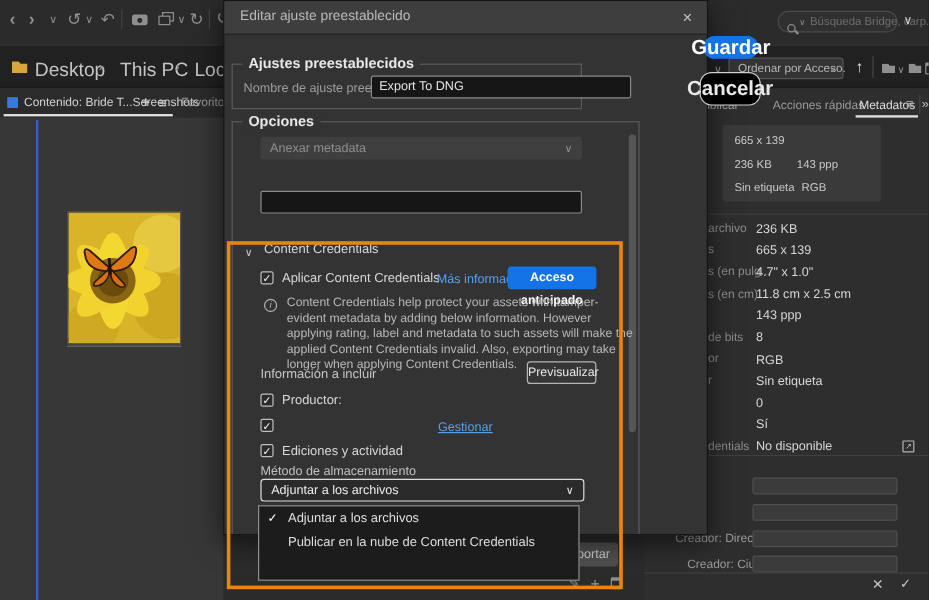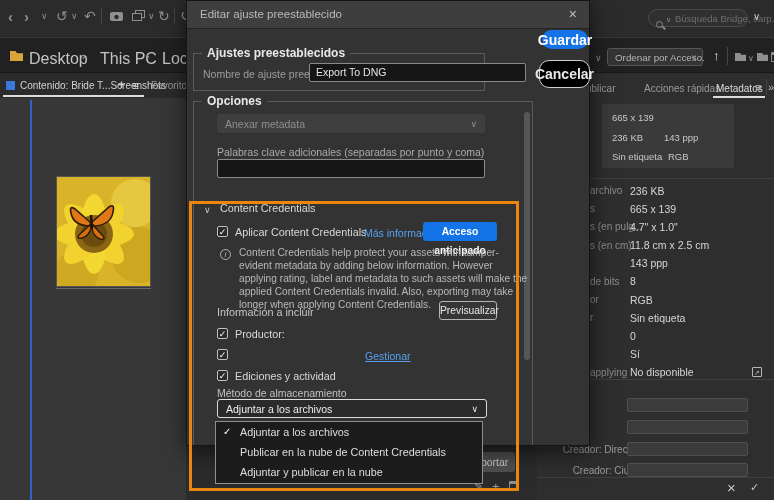--- a/index.html
+++ b/index.html
@@ -42,21 +42,21 @@
 
   
   #dialog { background:#333333; border:1px solid #151515; box-shadow:0 6px 22px rgba(0,0,0,.6); }
   #dlg-titlebar { background:#3e3e3e; border-bottom:1px solid #222; }
   .group { border:1px solid #5a5a5a; position:absolute; }
   .legend { position:absolute; top:-8px; left:8px; background:#333333; padding:0 5px; font-size:12px; font-weight:bold; color:#e8e8e8; white-space:nowrap; }
   .fieldlabel { font-size:10.5px; color:#9d9d9d; white-space:nowrap; }
   .textinput { background:#161616; border:1px solid #8a8a8a; border-radius:2px; color:#e4e4e4; font-size:10.5px; padding:2px 6px; }
   .select { border-radius:3px; font-size:10.5px; padding:2px 8px; position:absolute; display:flex; align-items:center; }
   .select .chev { margin-left:auto; font-size:9px; }
-  .pill { border-radius:10px; font-size:14px; font-weight:bold; text-align:center; position:absolute; display:flex; align-items:center; justify-content:center; cursor:pointer; }
+  .pill { border-radius:10px; font-size:17px; font-weight:bold; text-align:center; position:absolute; display:flex; align-items:center; justify-content:center; cursor:pointer;margin-left:44px; }
   .cb { width:11px; height:11px; background:#2b2b2b; border:1px solid #c0c0c0; border-radius:2px; color:#fff; font-size:9px; line-height:10px; text-align:center; position:absolute; }
   .cclabel { font-size:10.8px; color:#d8d8d8; white-space:nowrap; }
   .link { color:#57a0ee; font-size:10.5px; white-space:nowrap; cursor:pointer; }
   .infoi { width:11px; height:11px; border:1px solid #b0b0b0; border-radius:50%; color:#b0b0b0; font-size:8px; font-style:italic; text-align:center; line-height:10px; }
   #ccpara { width:292px; font-size:10.2px; line-height:13px; color:#b8b8b8; }
   #popup { background:#1c1c1c; border:1px solid #8f8f8f; }
   .popitem { height:20px; position:relative; color:#dedede; font-size:10.8px; }
   .popitem span.lbl { position:absolute; left:24px; top:4px; white-space:nowrap; }
   #scrollbar { width:6px; background:#565656; border-radius:3px; }
 
@@ -203,21 +203,21 @@
         </div>
       <div class="mrow">
           <span class="mlabel"></span>
           <span class="mvalue">0</span>
         </div>
       <div class="mrow">
           <span class="mlabel"></span>
           <span class="mvalue">Sí</span>
         </div>
       <div class="mrow">
-        <span class="mlabel">applying</span>
+        <span class="mlabel">dentials</span>
         <span class="mvalue">No disponible</span>
         <div class="extlink abs" style="right:12px;top:3px"><span>↗</span></div>
       </div>
     </div>
     <div class="hline abs" style="left:0;top:305px;width:237px"></div>
 
     <div class="abs" style="left:0;top:318px;width:237px">
       <div class="abs" style="top:6px;width:237px;height:16px">
         <span class="flabel" style="top:2px"></span>
         <div class="fbox"></div>
@@ -261,21 +261,20 @@
     <div class="pill" style="left:352px;top:59px;width:51px;height:28px;background:#000000;border:1px solid #cfcfcf;color:#e8e8e8">Cancelar</div>
 
     <div class="group" style="left:6px;top:100px;width:340px;height:344px;border-bottom:none">
       <span class="legend">Opciones</span>
 
       <div class="select" style="left:23px;top:12px;width:268px;height:19px;background:#3f3f3f;color:#8e8e8e">
         <span>Anexar metadata</span>
         <span class="chev">∨</span>
       </div>
 
-      <span class="fieldlabel abs" style="left:23px;top:44px;color:#aaa">Palabras clave adicionales (separadas por punto y coma)</span>
       <div class="textinput abs" style="left:23px;top:57px;width:268px;height:19px"></div>
 
       <div id="scrollbar" class="abs" style="left:330px;top:10px;height:248px"></div>
 
       <span class="abs" style="left:10px;top:103px;color:#c9c9c9;font-size:9px">∨</span>
       <span class="cclabel abs" style="left:26px;top:100px">Content Credentials</span>
 
       <div class="cb" style="left:23px;top:124px"><span>✓</span></div>
       <span class="cclabel abs" style="left:41px;top:124px">Aplicar Content Credentials</span>
       <span class="link abs" style="left:170px;top:125px">Más información</span>
@@ -305,20 +304,17 @@
   </div>
 
   <div id="popup" class="abs" style="left:215px;top:421px;width:268px;height:63px;z-index:20">
     <div class="popitem">
       <span class="abs" style="left:7px;top:4px;color:#fff;font-size:10px">✓</span>
       <span class="lbl">Adjuntar a los archivos</span>
     </div>
     <div class="popitem">
       <span class="lbl">Publicar en la nube de Content Credentials</span>
     </div>
-    <div class="popitem">
-      <span class="lbl">Adjuntar y publicar en la nube</span>
-    </div>
   </div>
 
   <div id="orange-rect" class="abs" style="left:189px;top:201px;width:330px;height:290px;pointer-events:none"></div>
 
 </div>
 
 </body></html>

